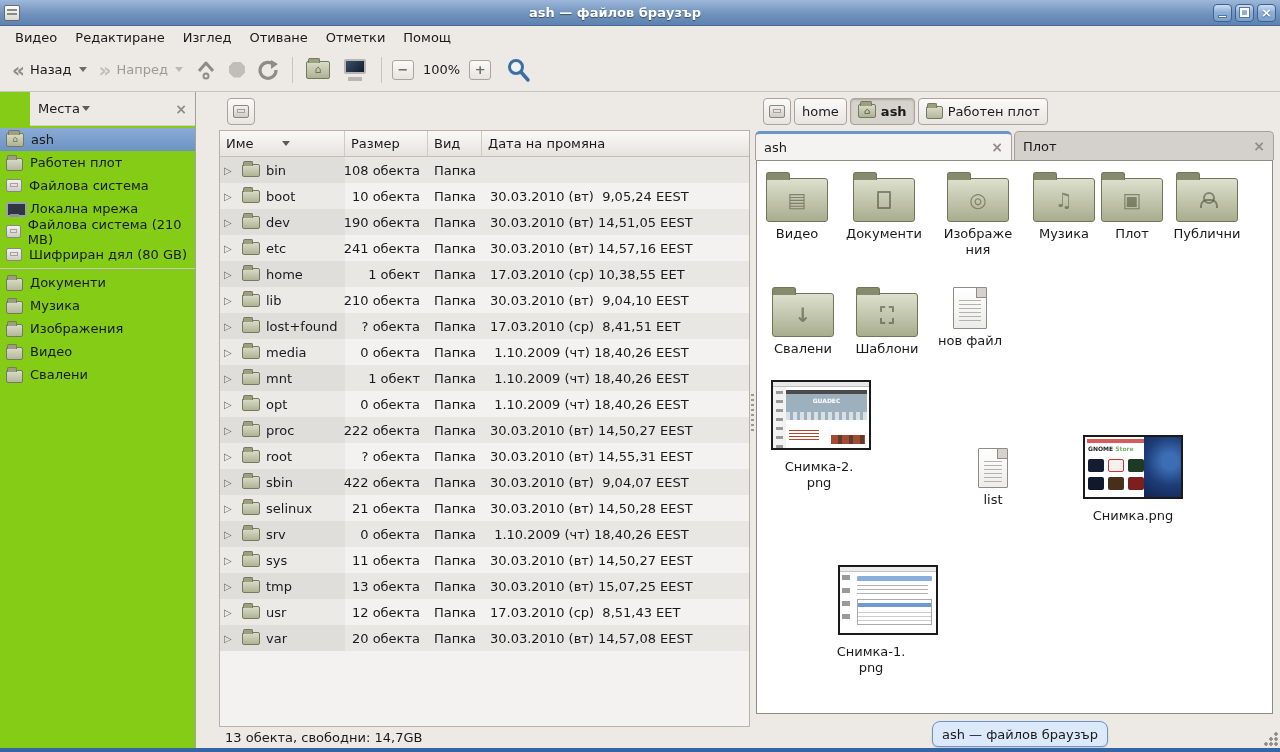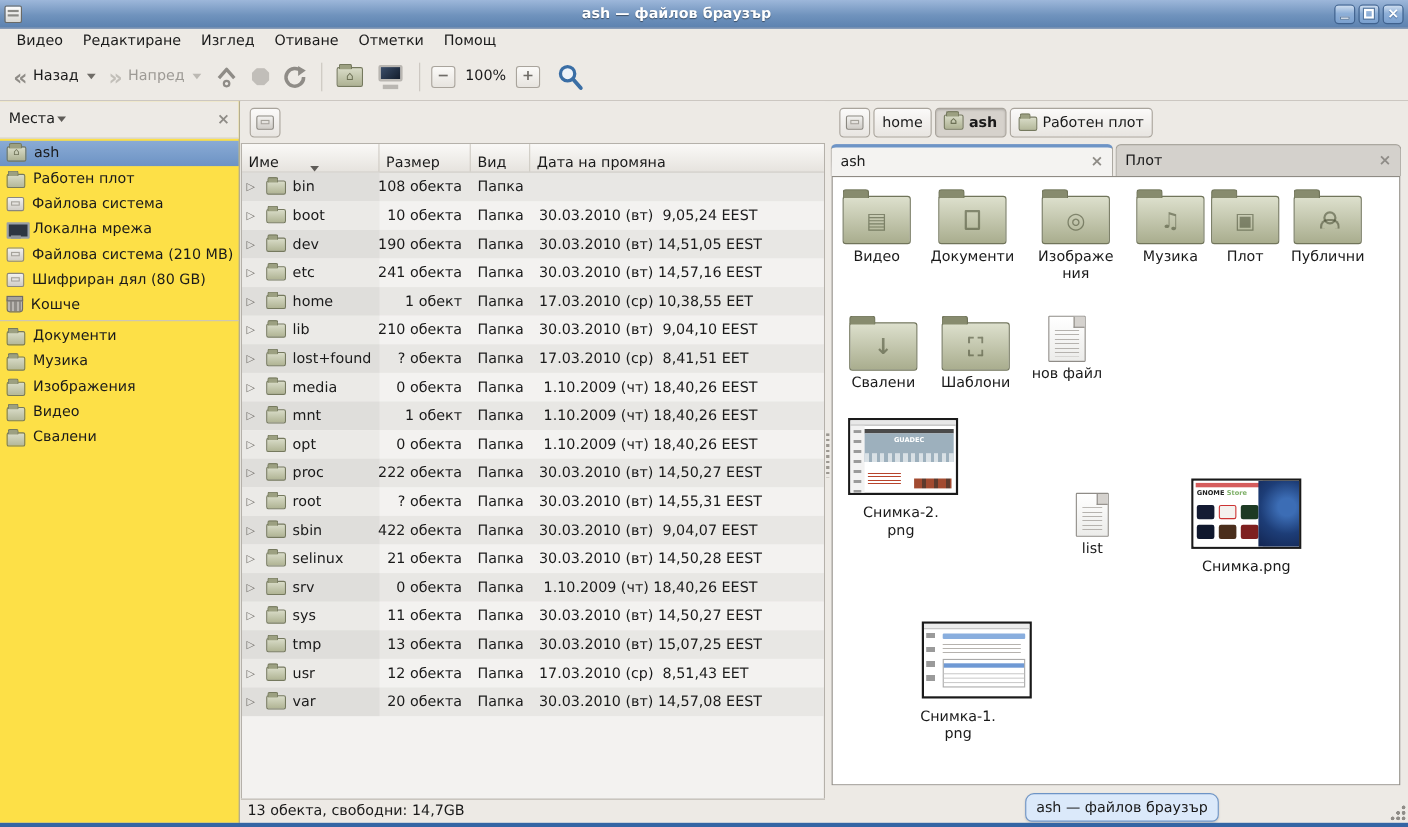--- a/index.html
+++ b/index.html
@@ -55,38 +55,38 @@
   .trash-mini { width:15px; height:13px; background:repeating-linear-gradient(90deg,#b9b6b1 0 2px,#8f8c87 2px 4px); border:1px solid #6f6c67; border-radius:1px 1px 3px 3px; position:relative; }
   .trash-mini::before { content:""; position:absolute; top:-3px; left:-1px; right:-1px; height:3px; background:#a5a29d; border:1px solid #6f6c67; }
   .computer-icon { position:relative; width:26px; height:22px; }
   .computer-icon .scr { position:absolute; left:2px; top:0; width:22px; height:15px; background:linear-gradient(135deg,#3c4f6b,#121c2b); border:2px solid #b9b6b1; border-radius:2px; }
   .computer-icon .base { position:absolute; left:6px; bottom:0; width:14px; height:4px; background:#b9b6b1; }
   .homefolder-icon { width:24px; height:18px; background:linear-gradient(#d9dcc8,#aeb293); border:1px solid #75795e; border-radius:2px; position:relative; display:flex; align-items:center; justify-content:center; }
   .homefolder-icon::before { content:""; position:absolute; top:-4px; left:1px; width:10px; height:4px; background:#9ca081; border:1px solid #75795e; border-bottom:none; border-radius:2px 2px 0 0; }
   .homefolder-icon .house { color:#6d7156; font-size:11px; line-height:1; }
 
   
-  .sidebar { position:absolute; left:0; top:92px; width:218px; bottom:4px; background:#fde047; border-right:1px solid #a5a19a; }
+  .sidebar { position:absolute; left:0; top:92px; width:196px; bottom:4px; background:#84cc16; border-right:1px solid #a5a19a;padding-left:30px; }
   .sidebar-header { height:34px; background:#edeae5; display:flex; align-items:center; padding:0 8px; border-bottom:1px solid #d5d1ca; }
   .sidebar-header .hdr-label { margin-right:2px; }
   .close-x { color:#8f8c87; font-size:14px; font-weight:bold; line-height:1; }
   .sidebar-list { position:absolute; top:36px; left:0; right:0; }
   .side-item { height:23px; display:flex; align-items:center; gap:7px; padding-left:6px; }
   .side-item.selected { background:linear-gradient(#8aabd5,#6d93c4); }
   .side-sep { height:1px; background:#c9c5be; margin:2px 0; }
   .spacer { flex:1; }
 
   
   .middle-pane { position:absolute; left:219px; top:92px; width:531px; bottom:4px; background:#eeedea; }
   .pathbar { height:38px; display:flex; align-items:center; padding-left:8px; background:#edeae5; }
   .crumb { display:flex; align-items:center; gap:5px; height:27px; padding:0 7px; border:1px solid #a9a49c; border-radius:4px; background:linear-gradient(#fbfaf9,#e8e5e1); margin-right:3px; }
   .crumb.current { background:#d6d2cc; box-shadow:inset 0 1px 2px rgba(0,0,0,.2); font-weight:bold; }
   .listview { position:absolute; left:0; top:38px; right:0; bottom:22px; background:#f3f2f0; border:1px solid #b5b1aa; border-bottom:none; overflow:hidden; }
   .lv-header { display:flex; height:26px; background:linear-gradient(#faf9f7,#e6e3de); border-bottom:1px solid #c3bfb8; }
-  .lv-header .hcell { display:flex; align-items:flex-end; padding-left:6px; border-right:1px solid #cfcbc4; }
+  .lv-header .hcell { display:flex; align-items:center; padding-left:6px; border-right:1px solid #cfcbc4; }
   .hc-name { width:125px; } .hc-size { width:83px; } .hc-type { width:54px; } .hc-date { flex:1; border-right:none !important; }
   .sort-tri { width:0; height:0; border-left:4px solid transparent; border-right:4px solid transparent; border-top:5px solid #5f5c58; margin-left:28px; }
   .lv-row { display:flex; height:26px; align-items:stretch; }
   .lv-row:nth-child(odd)  { background:#e8e7e4; }
   .lv-row:nth-child(even) { background:#f3f2f0; }
   .lv-row:nth-child(odd) .c-name  { background:#dfdedb; }
   .lv-row:nth-child(even) .c-name { background:#ebeae7; }
   .cell { display:flex; align-items:center; }
   .c-name { width:125px; gap:6px; padding-left:4px; }
   .c-size { width:83px; justify-content:flex-end; padding-right:8px; white-space:pre; }
@@ -281,24 +281,20 @@
       <span>Локална мрежа</span>
     </div>
     <div class="side-item">
       <span class="drive-mini"></span>
       <span>Файлова система (210 MB)</span>
     </div>
     <div class="side-item">
       <span class="drive-mini"></span>
       <span>Шифриран дял (80 GB)</span>
     </div>
-    <div class="side-item">
-      <span class="trash-mini"></span>
-      <span>Кошче</span>
-    </div>
     <div class="side-sep"></div>
     <div class="side-item">
       <span class="folder-mini"></span>
       <span>Документи</span>
     </div>
     <div class="side-item">
       <span class="folder-mini"></span>
       <span>Музика</span>
     </div>
     <div class="side-item">

